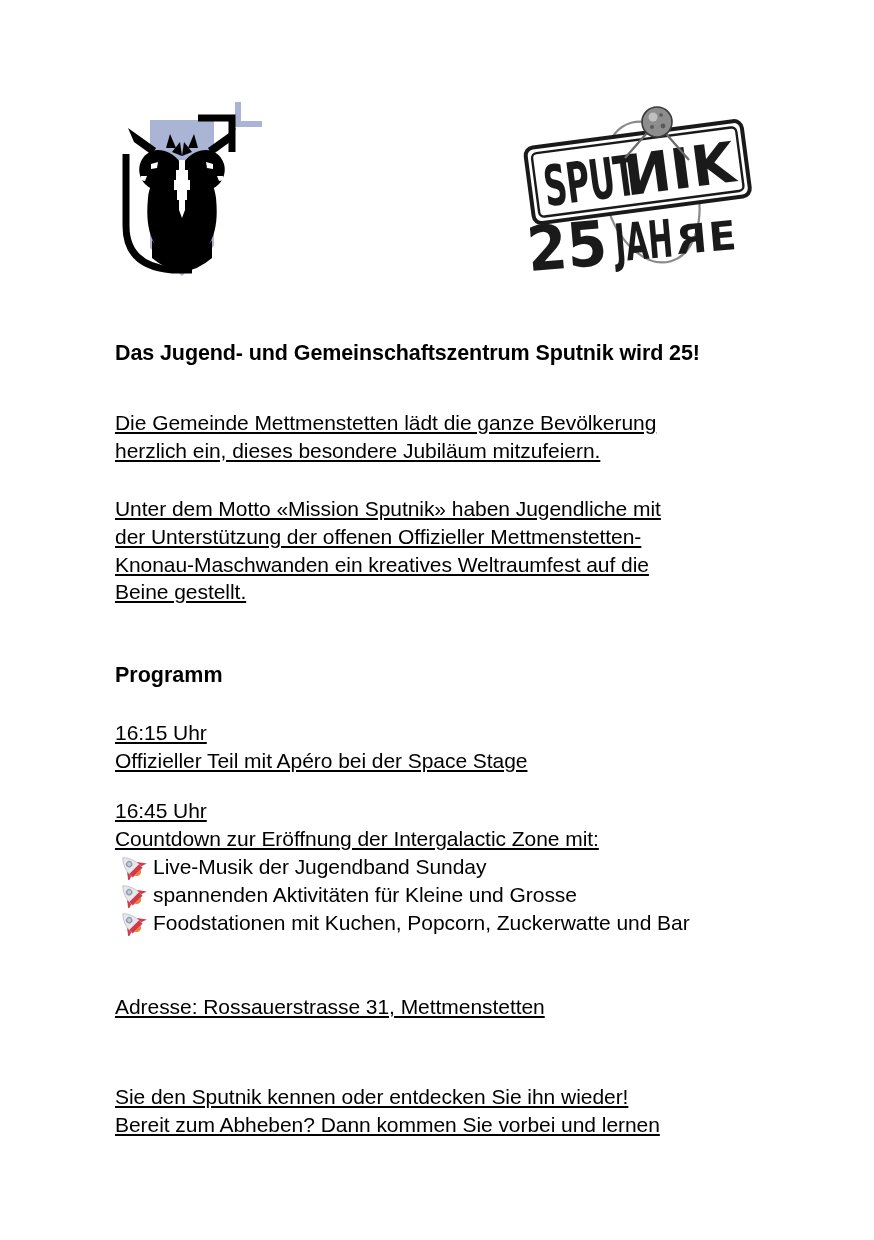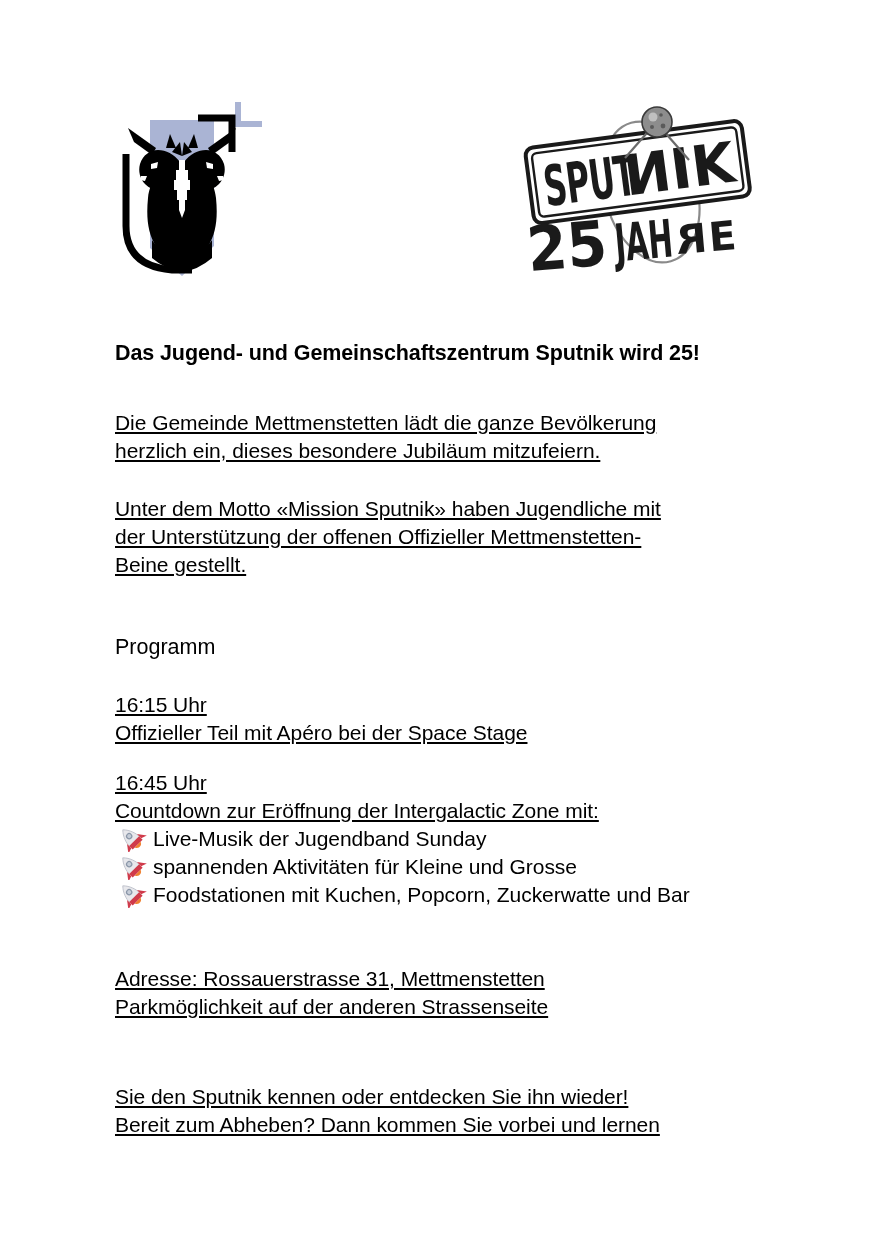--- a/index.html
+++ b/index.html
@@ -73,21 +73,21 @@
   }
 
   .gap-lg { height: 42px; }
   .gap-md { height: 30px; }
   .gap-sm { height: 22px; }
   .gap-xl { height: 56px; }
   .gap-xxl { height: 62px; }
 
   .h-sub {
     font-size: 21.5px;
-    font-weight: normal;
+    font-weight: bold;
     margin: 0;
     line-height: 1.25;
   }
 
   .bullets {
     list-style: none;
     margin: 0;
     padding: 0;
   }
   .bullet {
@@ -229,20 +229,21 @@
     <div>
       <div class="para">Die Gemeinde Mettmenstetten lädt die ganze Bevölkerung</div>
       <div class="para">herzlich ein, dieses besondere Jubiläum mitzufeiern.</div>
     </div>
 
     <div class="gap-md"></div>
 
     <div>
       <div class="para">Unter dem Motto «Mission Sputnik» haben Jugendliche mit</div>
       <div class="para">der Unterstützung der offenen Offizieller Mettmenstetten-</div>
+      <div class="para">Knonau-Maschwanden ein kreatives Weltraumfest auf die</div>
       <div class="para">Beine gestellt.</div>
     </div>
 
     <div class="gap-xl"></div>
 
     <h2 class="h-sub">Programm</h2>
 
     <div class="gap-md"></div>
 
     <div>
@@ -305,21 +306,20 @@
           </span>
           <span class="btext">Foodstationen mit Kuchen, Popcorn, Zuckerwatte und Bar</span>
         </li>
       </ul>
     </div>
 
     <div class="gap-xl"></div>
 
     <div>
       <div class="para">Adresse: Rossauerstrasse 31, Mettmenstetten</div>
-      <div class="para">Parkmöglichkeit auf der anderen Strassenseite</div>
     </div>
 
     <div class="gap-xxl"></div>
 
     <div>
       <div class="para">Sie den Sputnik kennen oder entdecken Sie ihn wieder!</div>
       <div class="para">Bereit zum Abheben? Dann kommen Sie vorbei und lernen</div>
     </div>
   </div>
 </div>

